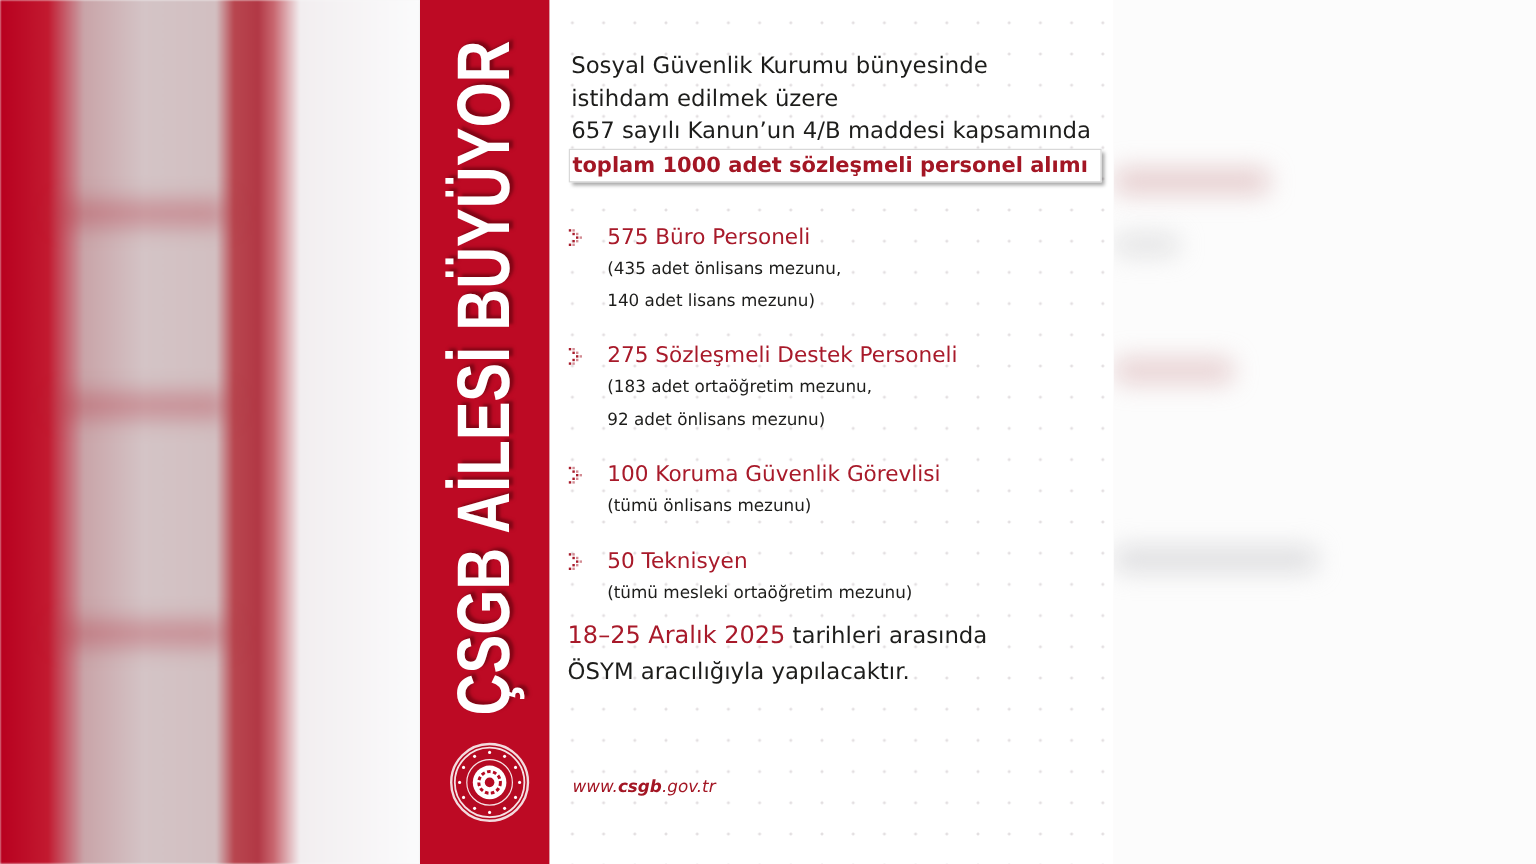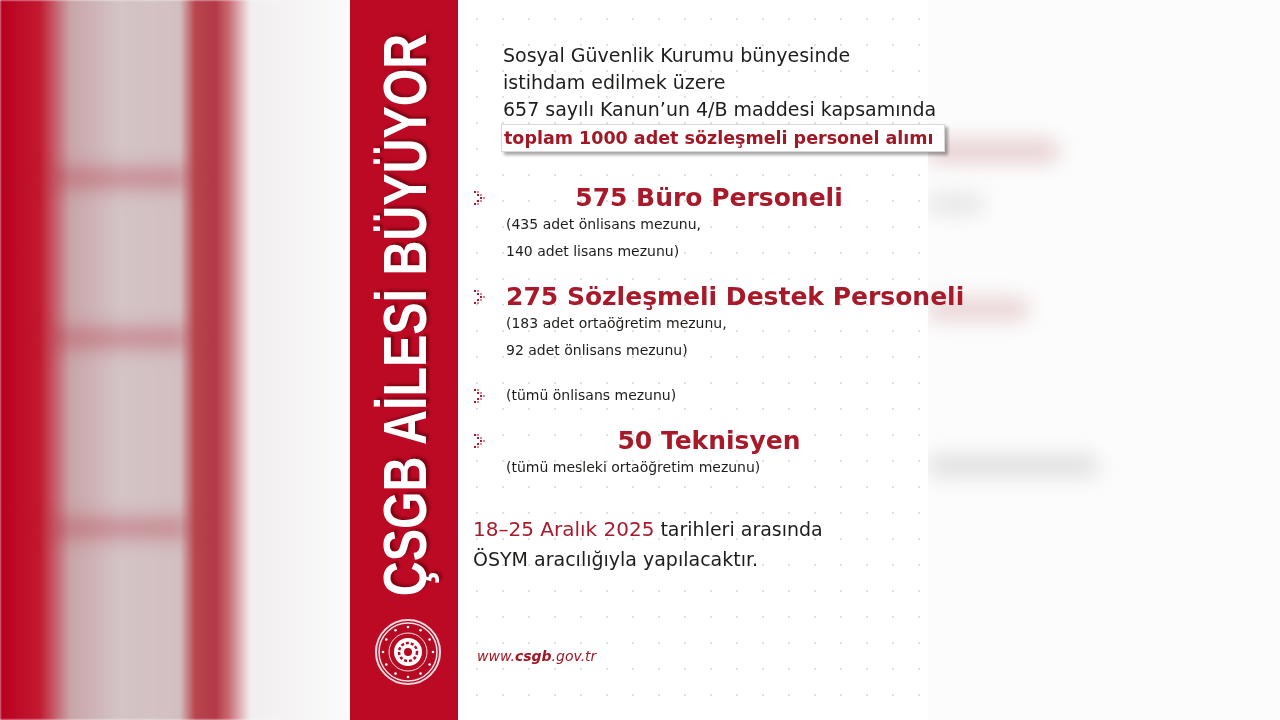--- a/index.html
+++ b/index.html
@@ -46,32 +46,32 @@
     .emblem svg { width: 62px; height: 62px; }
 
     
     .card {
       position: absolute; left: 458px; top: 0; width: 470px; height: 720px;
       background-color: #ffffff;
       background-image: radial-gradient(circle, #e3dfe1 1.1px, transparent 1.4px);
       background-size: 26px 26px;
       background-position: 6px 6px;
     }
-    .intro { position: absolute; left: 18px; top: 42px; width: 440px; font-size: 19px; line-height: 27px; color: #1d1d1b; margin-left: 27px; }
+    .intro { position: absolute; left: 18px; top: 42px; width: 440px; font-size: 19px; line-height: 27px; color: #1d1d1b; }
     .intro .line { display: block; white-space: nowrap; }
     .highlight-box {
       display: inline-block; margin-left: -2px; padding: 0 10px 0 2px; height: 28px; line-height: 27px;
       background: #ffffff; border: 1px solid #d8d8d8;
       box-shadow: 3px 3px 3px rgba(0,0,0,0.35);
       color: #a31624; font-weight: 700; font-size: 17.5px; white-space: nowrap;
     }
     .items { position: absolute; left: 14px; top: 184px; width: 440px; }
     .item { position: relative; padding-left: 34px; margin-bottom: 18px; }
     .item .chev { position: absolute; left: 0; top: 6px; width: 16px; height: 16px; }
-    .item .title { font-size: 25px; line-height: 27px; font-weight: 700; color: #a81a2a; white-space: nowrap; text-align: center; }
+    .item .title { font-size: 18px; line-height: 27px; font-weight: 400; color: #a81a2a; white-space: nowrap; }
     .item .sub { font-size: 14px; line-height: 27px; color: #1d1d1b; white-space: nowrap; }
 
     .footer-text { position: absolute; left: 15px; top: 514px; width: 440px; font-size: 19px; line-height: 30px; color: #1d1d1b; }
     .footer-text .line { display: block; white-space: nowrap; }
     .footer-text .date { color: #a81a2a; font-weight: 400; font-size: 20px; }
 
     .website { position: absolute; left: 19px; top: 648px; font-size: 14px; font-style: italic; color: #a31624; }
     .website b { font-weight: 700; }
   </style>
 </head>
@@ -177,20 +177,21 @@
             <rect x="8" y="7" width="2" height="2"></rect>
             <rect x="5" y="10" width="2" height="2"></rect>
             <rect x="2" y="13" width="2" height="2"></rect>
             <rect x="5" y="1" width="2" height="2" opacity="0.5"></rect>
             <rect x="8" y="4" width="2" height="2" opacity="0.5"></rect>
             <rect x="11" y="7" width="2" height="2" opacity="0.5"></rect>
             <rect x="8" y="10" width="2" height="2" opacity="0.5"></rect>
             <rect x="5" y="13" width="2" height="2" opacity="0.5"></rect>
           </g>
       </svg>
+      <div class="title">100 Koruma Güvenlik Görevlisi</div>
       <div class="sub">(tümü önlisans mezunu)</div>
     </div>
     <div class="item">
       <svg class="chev" viewBox="0 0 16 16">
         <g fill="#a81a2a">
             <rect x="2" y="1" width="2" height="2"></rect>
             <rect x="5" y="4" width="2" height="2"></rect>
             <rect x="8" y="7" width="2" height="2"></rect>
             <rect x="5" y="10" width="2" height="2"></rect>
             <rect x="2" y="13" width="2" height="2"></rect>

